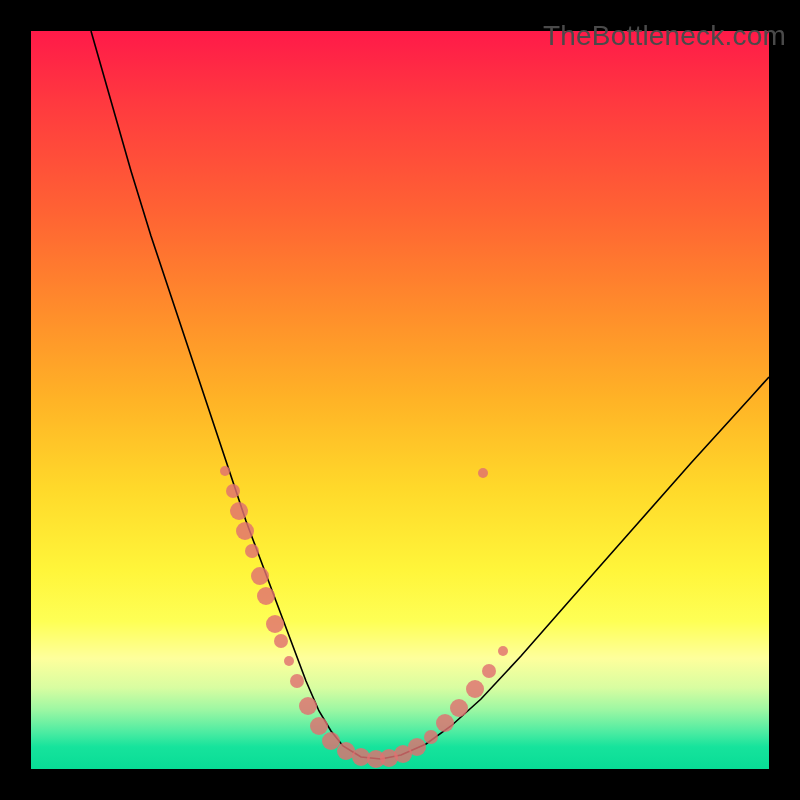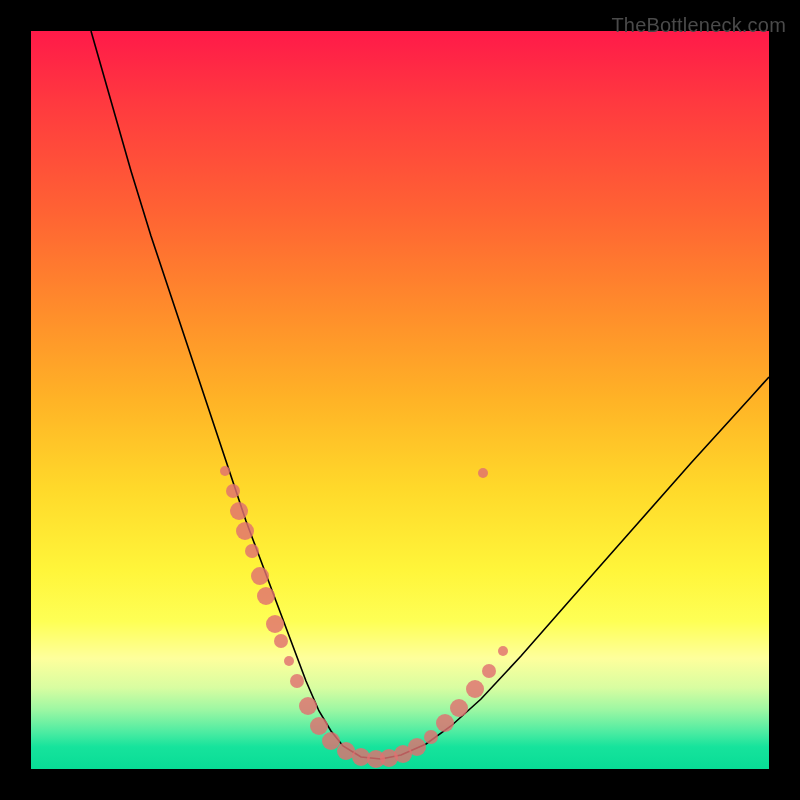--- a/index.html
+++ b/index.html
@@ -6,24 +6,24 @@
   body {
     width: 800px;
     height: 800px;
     background: #000;
     position: relative;
     font-family: Arial, Helvetica, sans-serif;
     overflow: hidden;
   }
   .watermark {
     position: absolute;
-    top: 14px;
+    top: 20px;
     right: 14px;
     color: #4a4a4a;
-    font-size: 20px;
+    font-size: 28px;
     font-weight: 500;
     z-index: 10;
     letter-spacing: 0.2px;
   }
   .plot-area {
     position: absolute;
     left: 31px;
     top: 31px;
     width: 738px;
     height: 738px;

